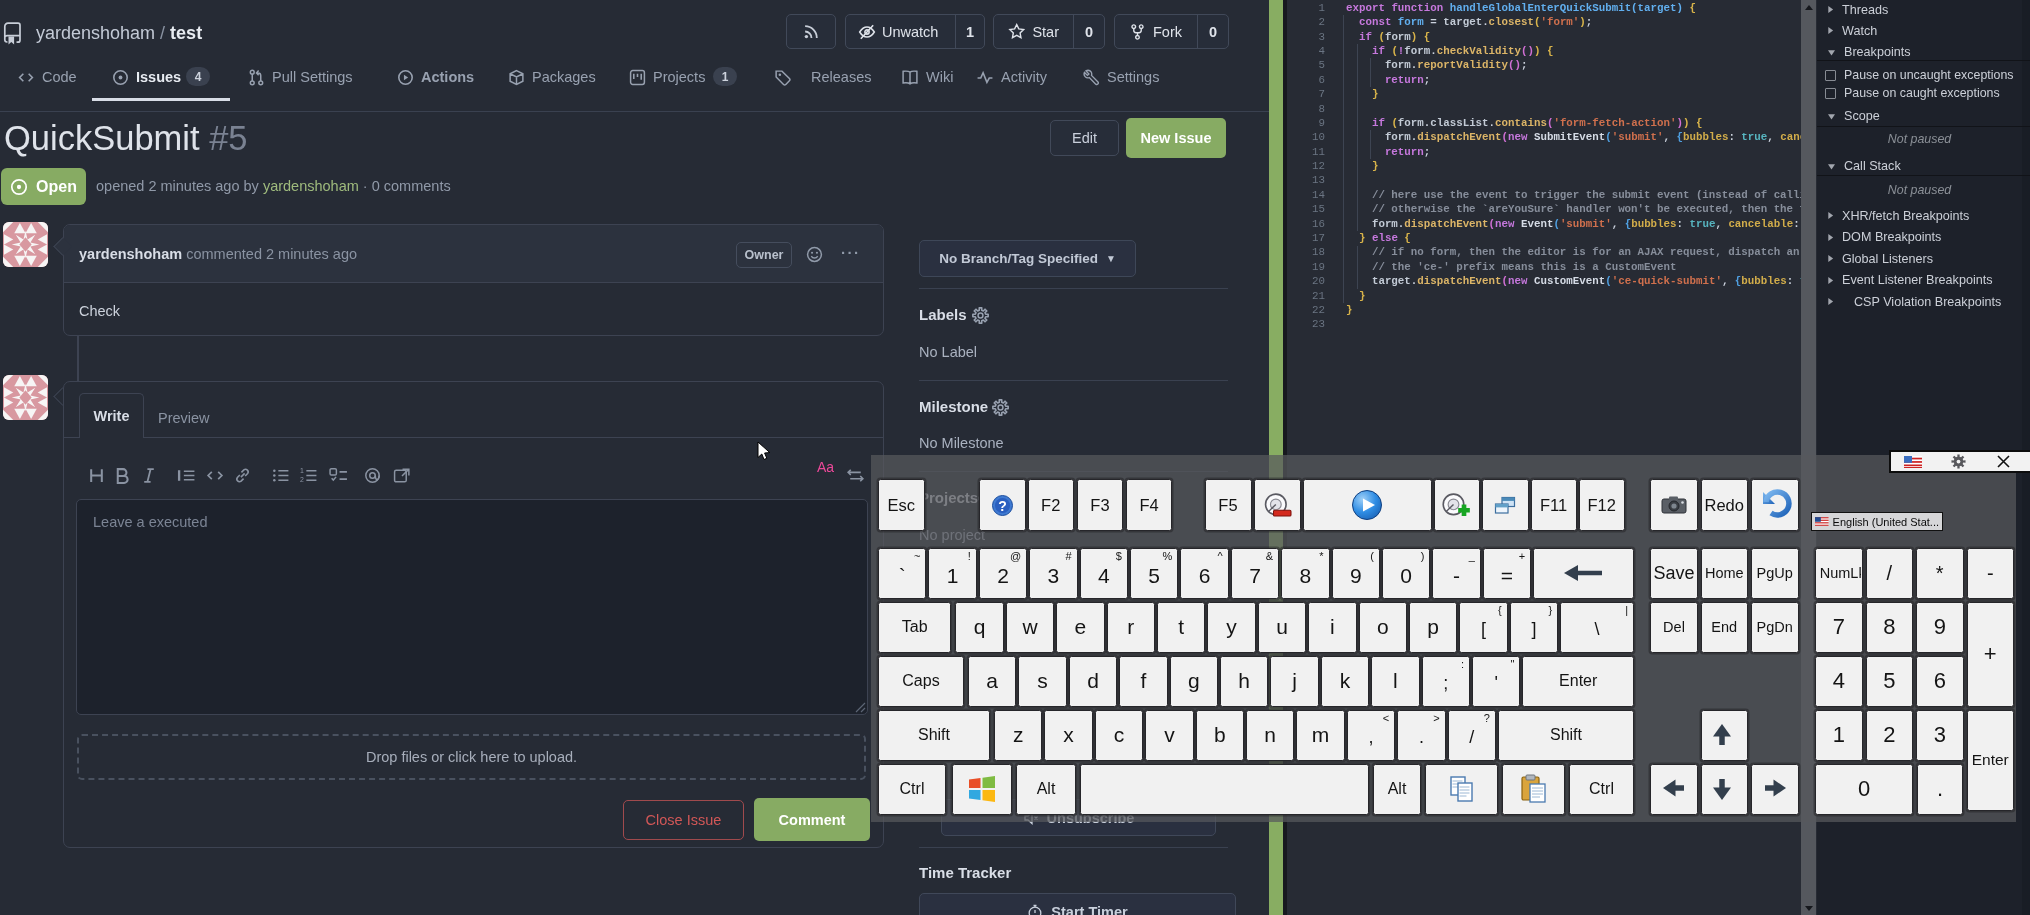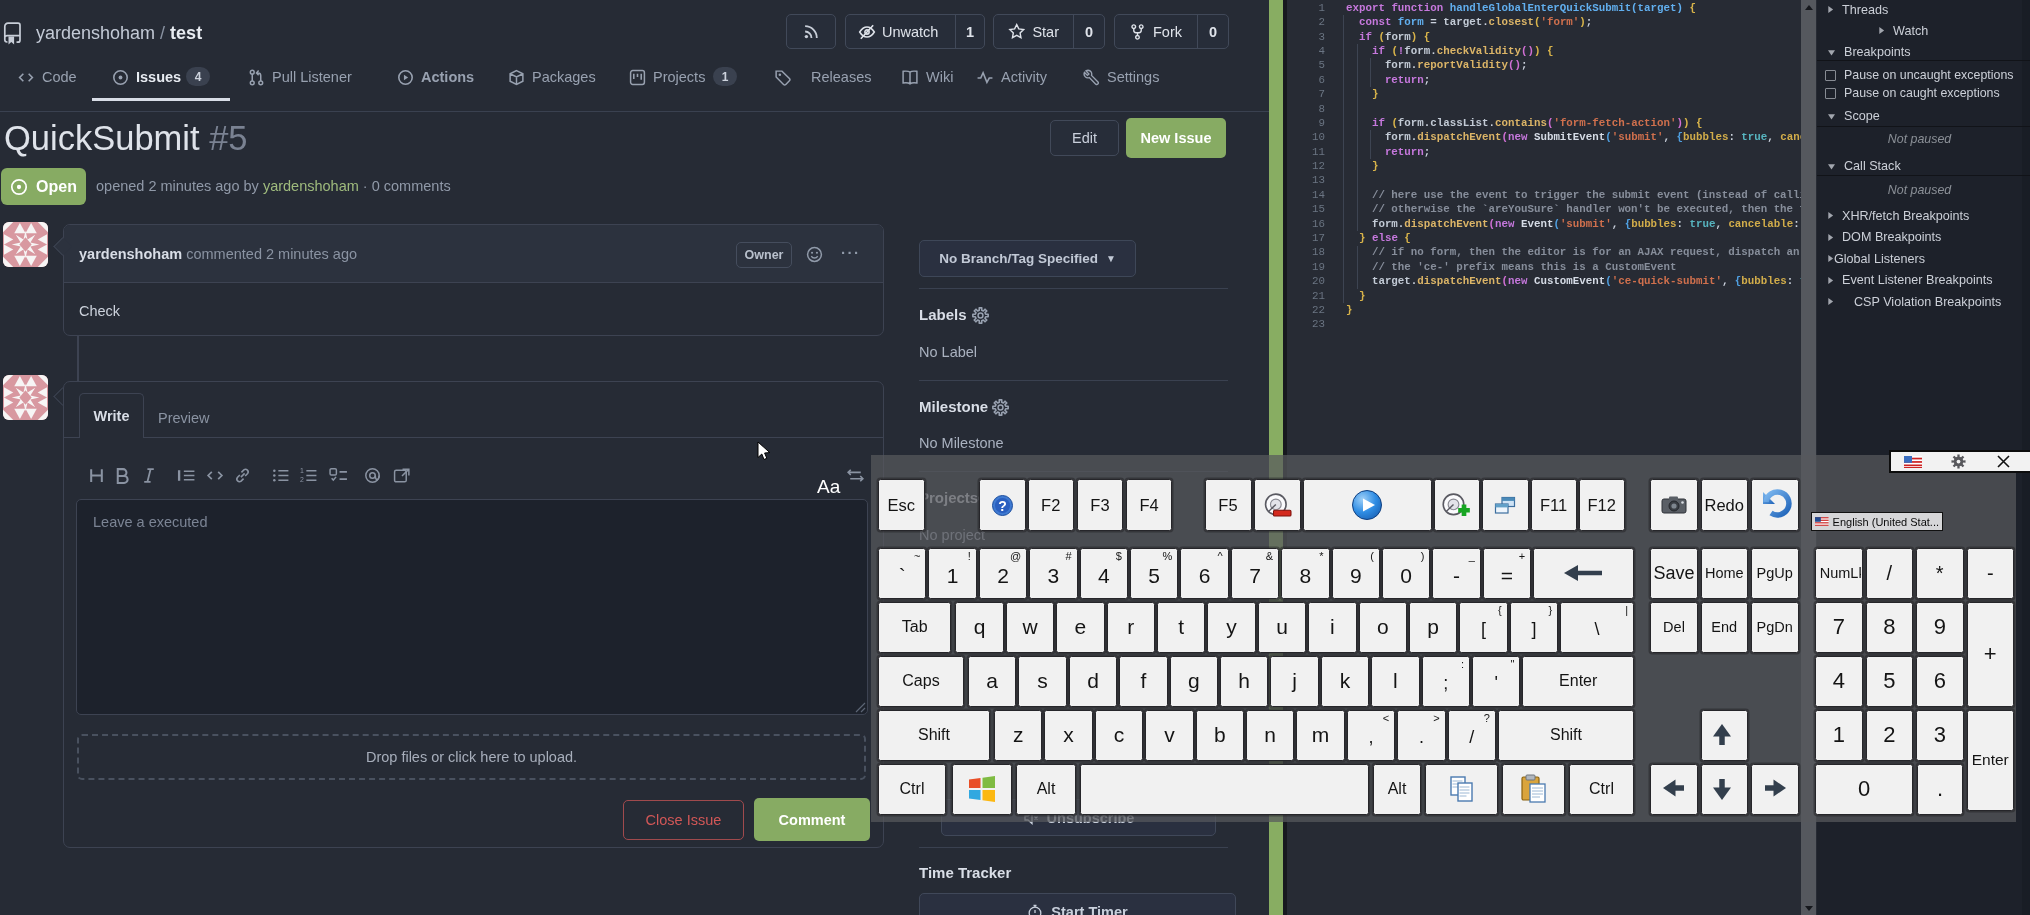--- a/index.html
+++ b/index.html
@@ -76,21 +76,21 @@
 <div class="abs" style="left:186px;top:67px;min-width:24px;height:19px;background:#3a414f;border-radius:9.5px;color:#cdd3dd;font-size:12px;font-weight:700;display:flex;align-items:center;justify-content:center;padding:0 7px">4</div>
 <div class="abs" style="left:248px;top:68px;display:flex;align-items:center;gap:7px">
     <span style="margin-top:1px">
       <svg width="17" height="17" viewBox="0 0 16 16">
         <circle cx="4" cy="3" r="1.8" fill="none" stroke="#98a1b0" stroke-width="1.4"></circle>
         <circle cx="4" cy="13" r="1.8" fill="none" stroke="#98a1b0" stroke-width="1.4"></circle>
         <circle cx="12" cy="13" r="1.8" fill="none" stroke="#98a1b0" stroke-width="1.4"></circle>
         <path d="M4 4.8 v6.4 M12 11.2 v-5 a2.5 2.5 0 0 0-2.5-2.5 h-1 M10 1.5 l-2 2.2 2 2.2" fill="none" stroke="#98a1b0" stroke-width="1.4"></path>
       </svg>
     </span>
-    <span style="font-size:14.5px;color:#98a1b0;font-weight:400">Pull Listener</span>
+    <span style="font-size:14.5px;color:#98a1b0;font-weight:400">Pull Settings</span>
   </div>
 <div class="abs" style="left:397px;top:68px;display:flex;align-items:center;gap:7px">
     <span style="margin-top:1px">
       <svg width="17" height="17" viewBox="0 0 16 16">
         <circle cx="8" cy="8" r="6.3" fill="none" stroke="#98a1b0" stroke-width="1.5"></circle>
         <path d="M6.5 5.5 l4 2.5 -4 2.5z" fill="#98a1b0"></path>
       </svg>
     </span>
     <span style="font-size:14.5px;color:#98a1b0;font-weight:700">Actions</span>
   </div>
@@ -287,21 +287,21 @@
       <circle cx="8" cy="8" r="2.6" fill="none" stroke="#8a93a2" stroke-width="1.4"></circle>
       <path d="M10.6 8 c0 3.5 1.5 4.5 2.6 3.5 1-1 1.1-2.4 1.1-3.5" fill="none" stroke="#8a93a2" stroke-width="1.4"></path>
     </svg>
   </div>
 <div class="abs" style="left:393px;top:467px">
     <svg width="18" height="17" viewBox="0 0 17 16">
       <rect x="1.5" y="3" width="11" height="11" rx="1.5" fill="none" stroke="#8a93a2" stroke-width="1.4"></rect>
       <path d="M9 2 h6 v6 M15 2 L8.5 8.5" fill="none" stroke="#8a93a2" stroke-width="1.4"></path>
     </svg>
   </div>
-<div class="abs" style="left:817px;top:476px;font-size:19px;color:#ffffff">Aa</div>
+<div class="abs" style="left:817px;top:459px;font-size:14px;color:#ec4899">Aa</div>
 <div class="abs" style="left:846px;top:467px">
     <svg width="19" height="17" viewBox="0 0 18 16">
       <path d="M4.5 2.5 L2 5 l2.5 2.5 M2 5 h12 M13.5 8.5 L16 11 l-2.5 2.5 M16 11 h-12" fill="none" stroke="#8a93a2" stroke-width="1.5"></path>
     </svg>
   </div>
 <div class="abs" style="left:76px;top:499px;width:792px;height:216px;background:#1d222c;border:1px solid #3d4352;border-radius:5px"></div>
 <div class="abs" style="left:93px;top:514px;font-size:14.5px;color:#7b8494">Leave a executed</div>
 <svg class="abs" style="left:855px;top:702px" width="11" height="11" viewBox="0 0 11 11">
     <path d="M10 1 L1 10 M10 6 L6 10" stroke="#5c6575" stroke-width="1.2"></path>
   </svg>
@@ -425,21 +425,21 @@
 <div class="abs" style="left:1817px;top:0;width:213px;height:915px;background:#1d212a"></div>
 <div class="abs" style="left:2022px;top:0;width:8px;height:915px;background:#191d25"></div>
 <div class="abs" style="left:1827px;top:0.5px;display:flex;align-items:center;gap:8px;height:18px">
     <span>
       <svg width="7" height="9" viewBox="0 0 8 10">
         <path d="M1.5 1 L7 5 L1.5 9 z" fill="#a2a6ae"></path>
       </svg>
     </span>
     <span style="font-size:12.6px;color:#ccd0d8">Threads</span>
   </div>
-<div class="abs" style="left:1878px;top:21.5px;display:flex;align-items:center;gap:8px;height:18px">
+<div class="abs" style="left:1827px;top:21.5px;display:flex;align-items:center;gap:8px;height:18px">
     <span>
       <svg width="7" height="9" viewBox="0 0 8 10">
         <path d="M1.5 1 L7 5 L1.5 9 z" fill="#a2a6ae"></path>
       </svg>
     </span>
     <span style="font-size:12.6px;color:#ccd0d8">Watch</span>
   </div>
 <div class="abs" style="left:1827px;top:43px;display:flex;align-items:center;gap:8px;height:18px">
     <span>
       <svg width="9" height="7" viewBox="0 0 10 8">
@@ -486,21 +486,21 @@
     <span style="font-size:12.6px;color:#ccd0d8">XHR/fetch Breakpoints</span>
   </div>
 <div class="abs" style="left:1827px;top:228px;display:flex;align-items:center;gap:8px;height:18px">
     <span>
       <svg width="7" height="9" viewBox="0 0 8 10">
         <path d="M1.5 1 L7 5 L1.5 9 z" fill="#a2a6ae"></path>
       </svg>
     </span>
     <span style="font-size:12.6px;color:#ccd0d8">DOM Breakpoints</span>
   </div>
-<div class="abs" style="left:1827px;top:249.5px;display:flex;align-items:center;gap:0;height:18px">
+<div class="abs" style="left:1827px;top:249.5px;display:flex;align-items:center;gap:8px;height:18px">
     <span>
       <svg width="7" height="9" viewBox="0 0 8 10">
         <path d="M1.5 1 L7 5 L1.5 9 z" fill="#a2a6ae"></path>
       </svg>
     </span>
     <span style="font-size:12.6px;color:#ccd0d8">Global Listeners</span>
   </div>
 <div class="abs" style="left:1827px;top:271px;display:flex;align-items:center;gap:8px;height:18px">
     <span>
       <svg width="7" height="9" viewBox="0 0 8 10">

